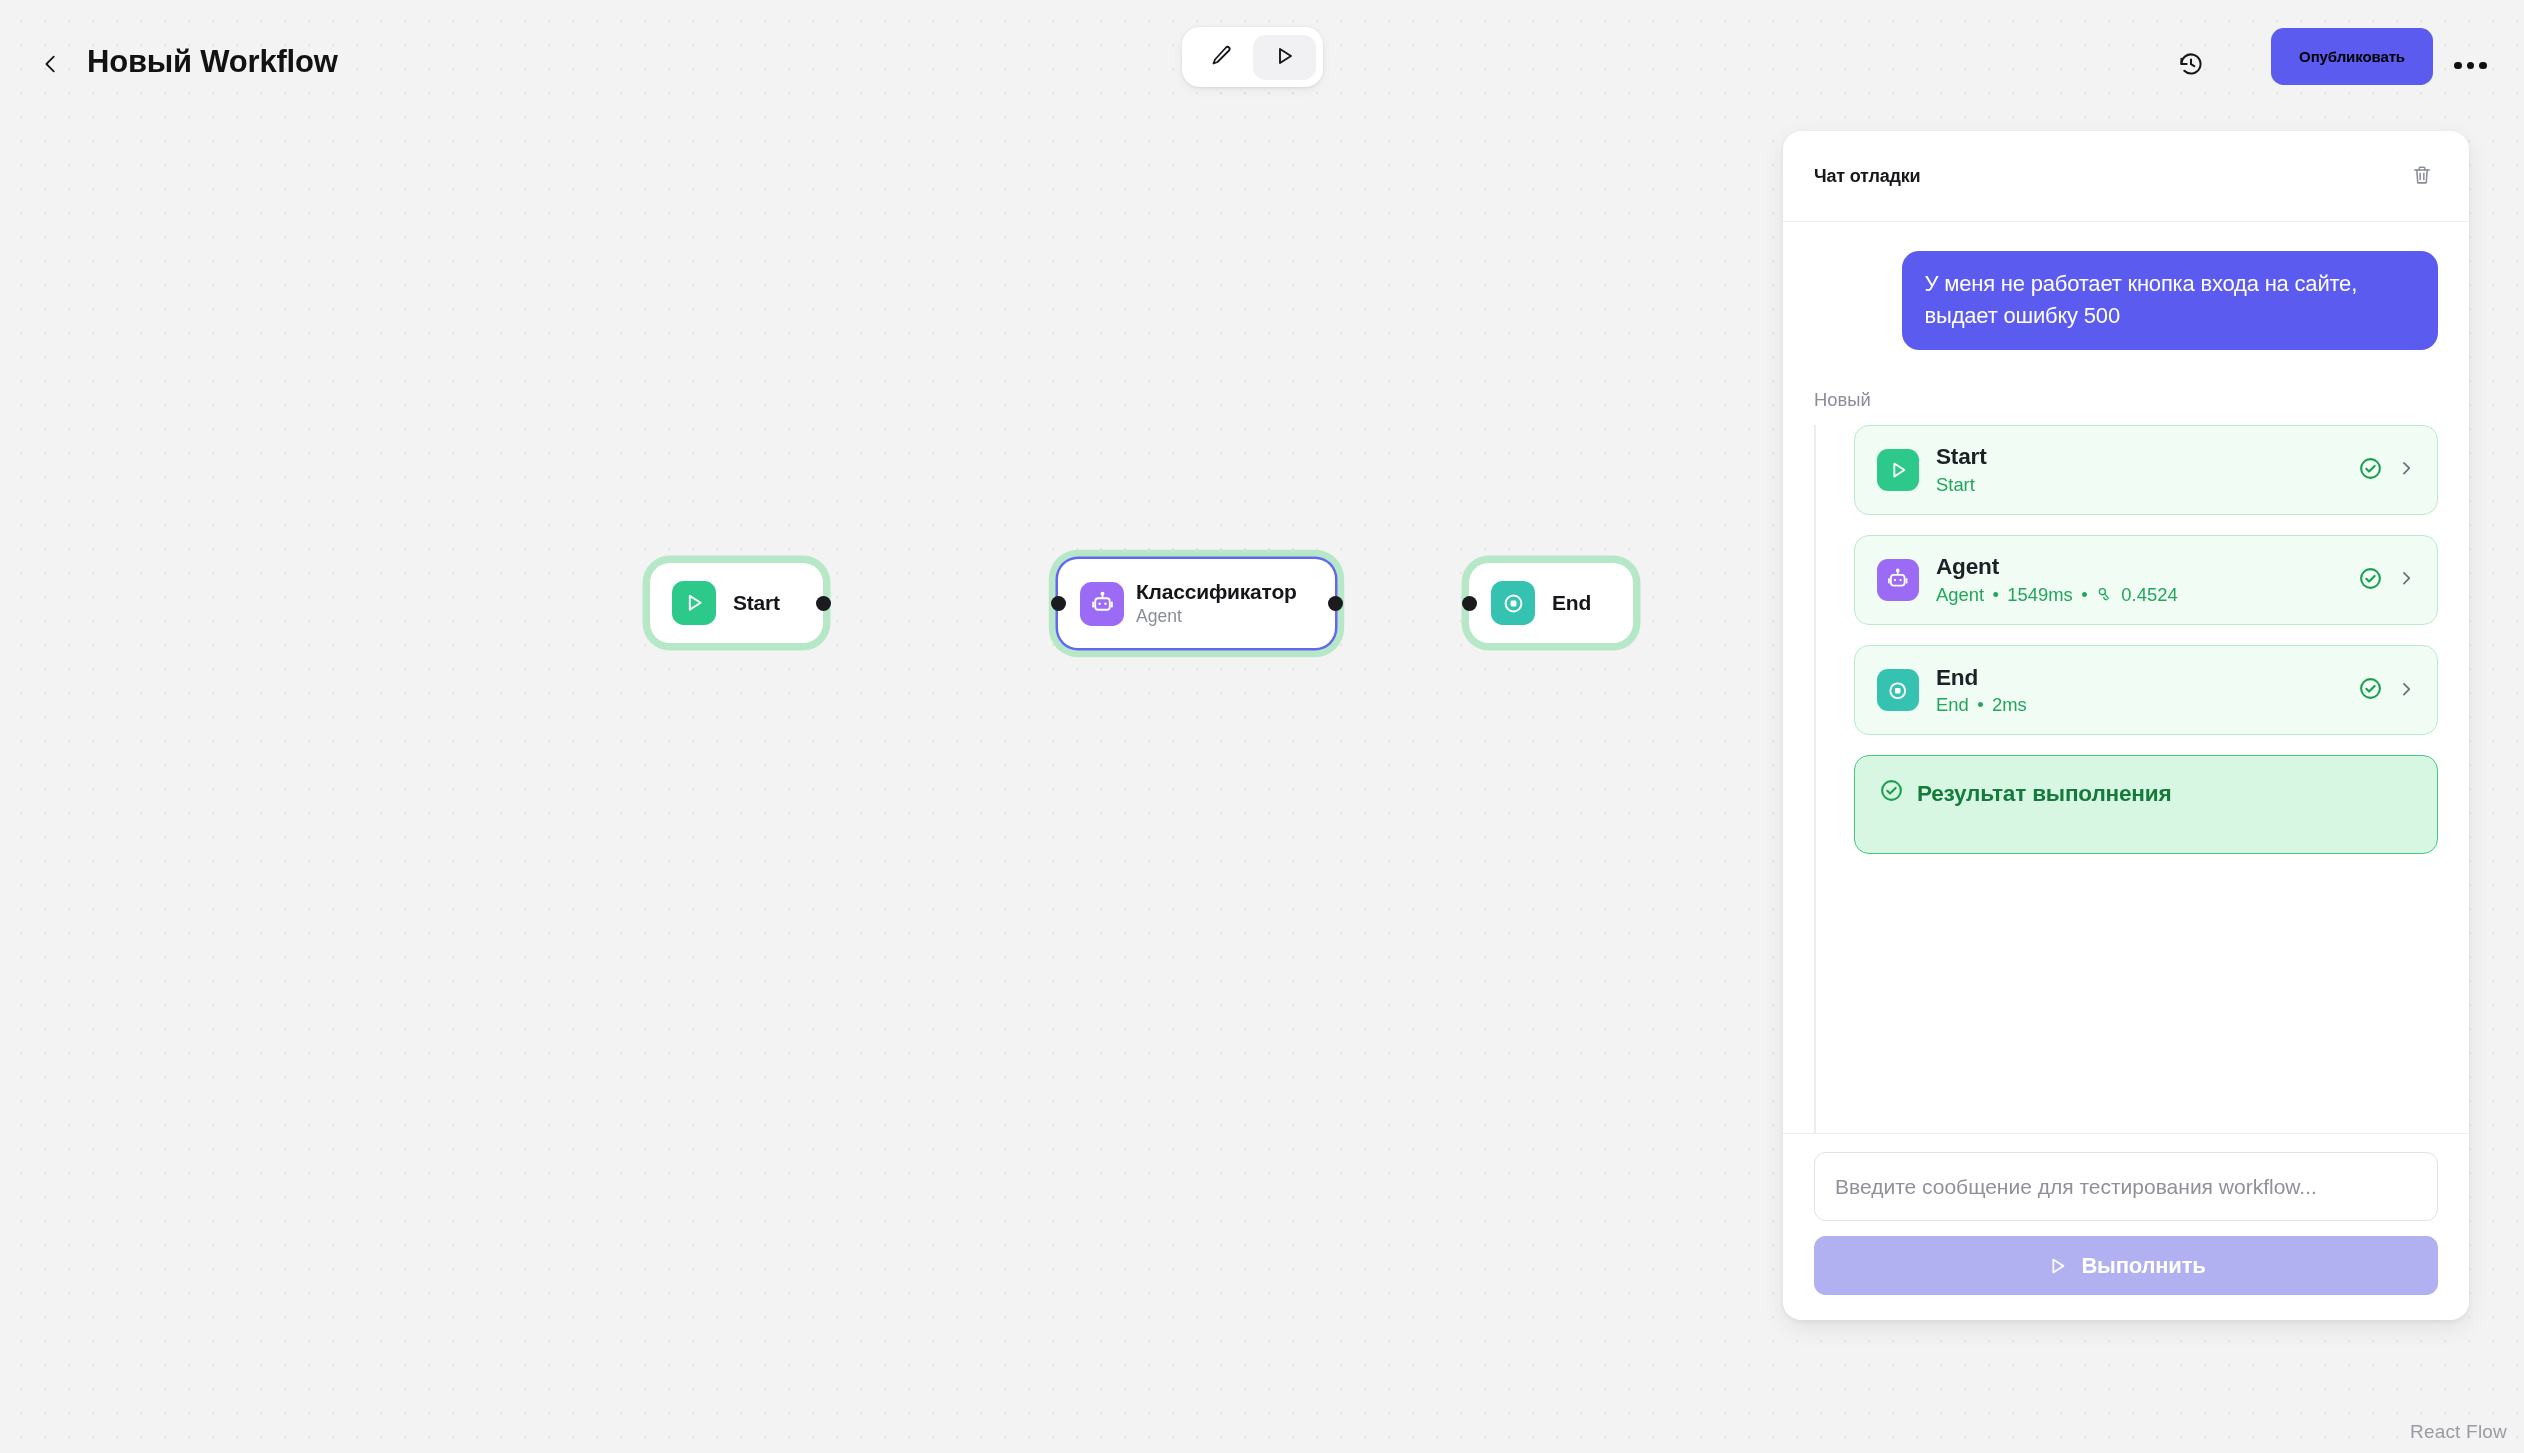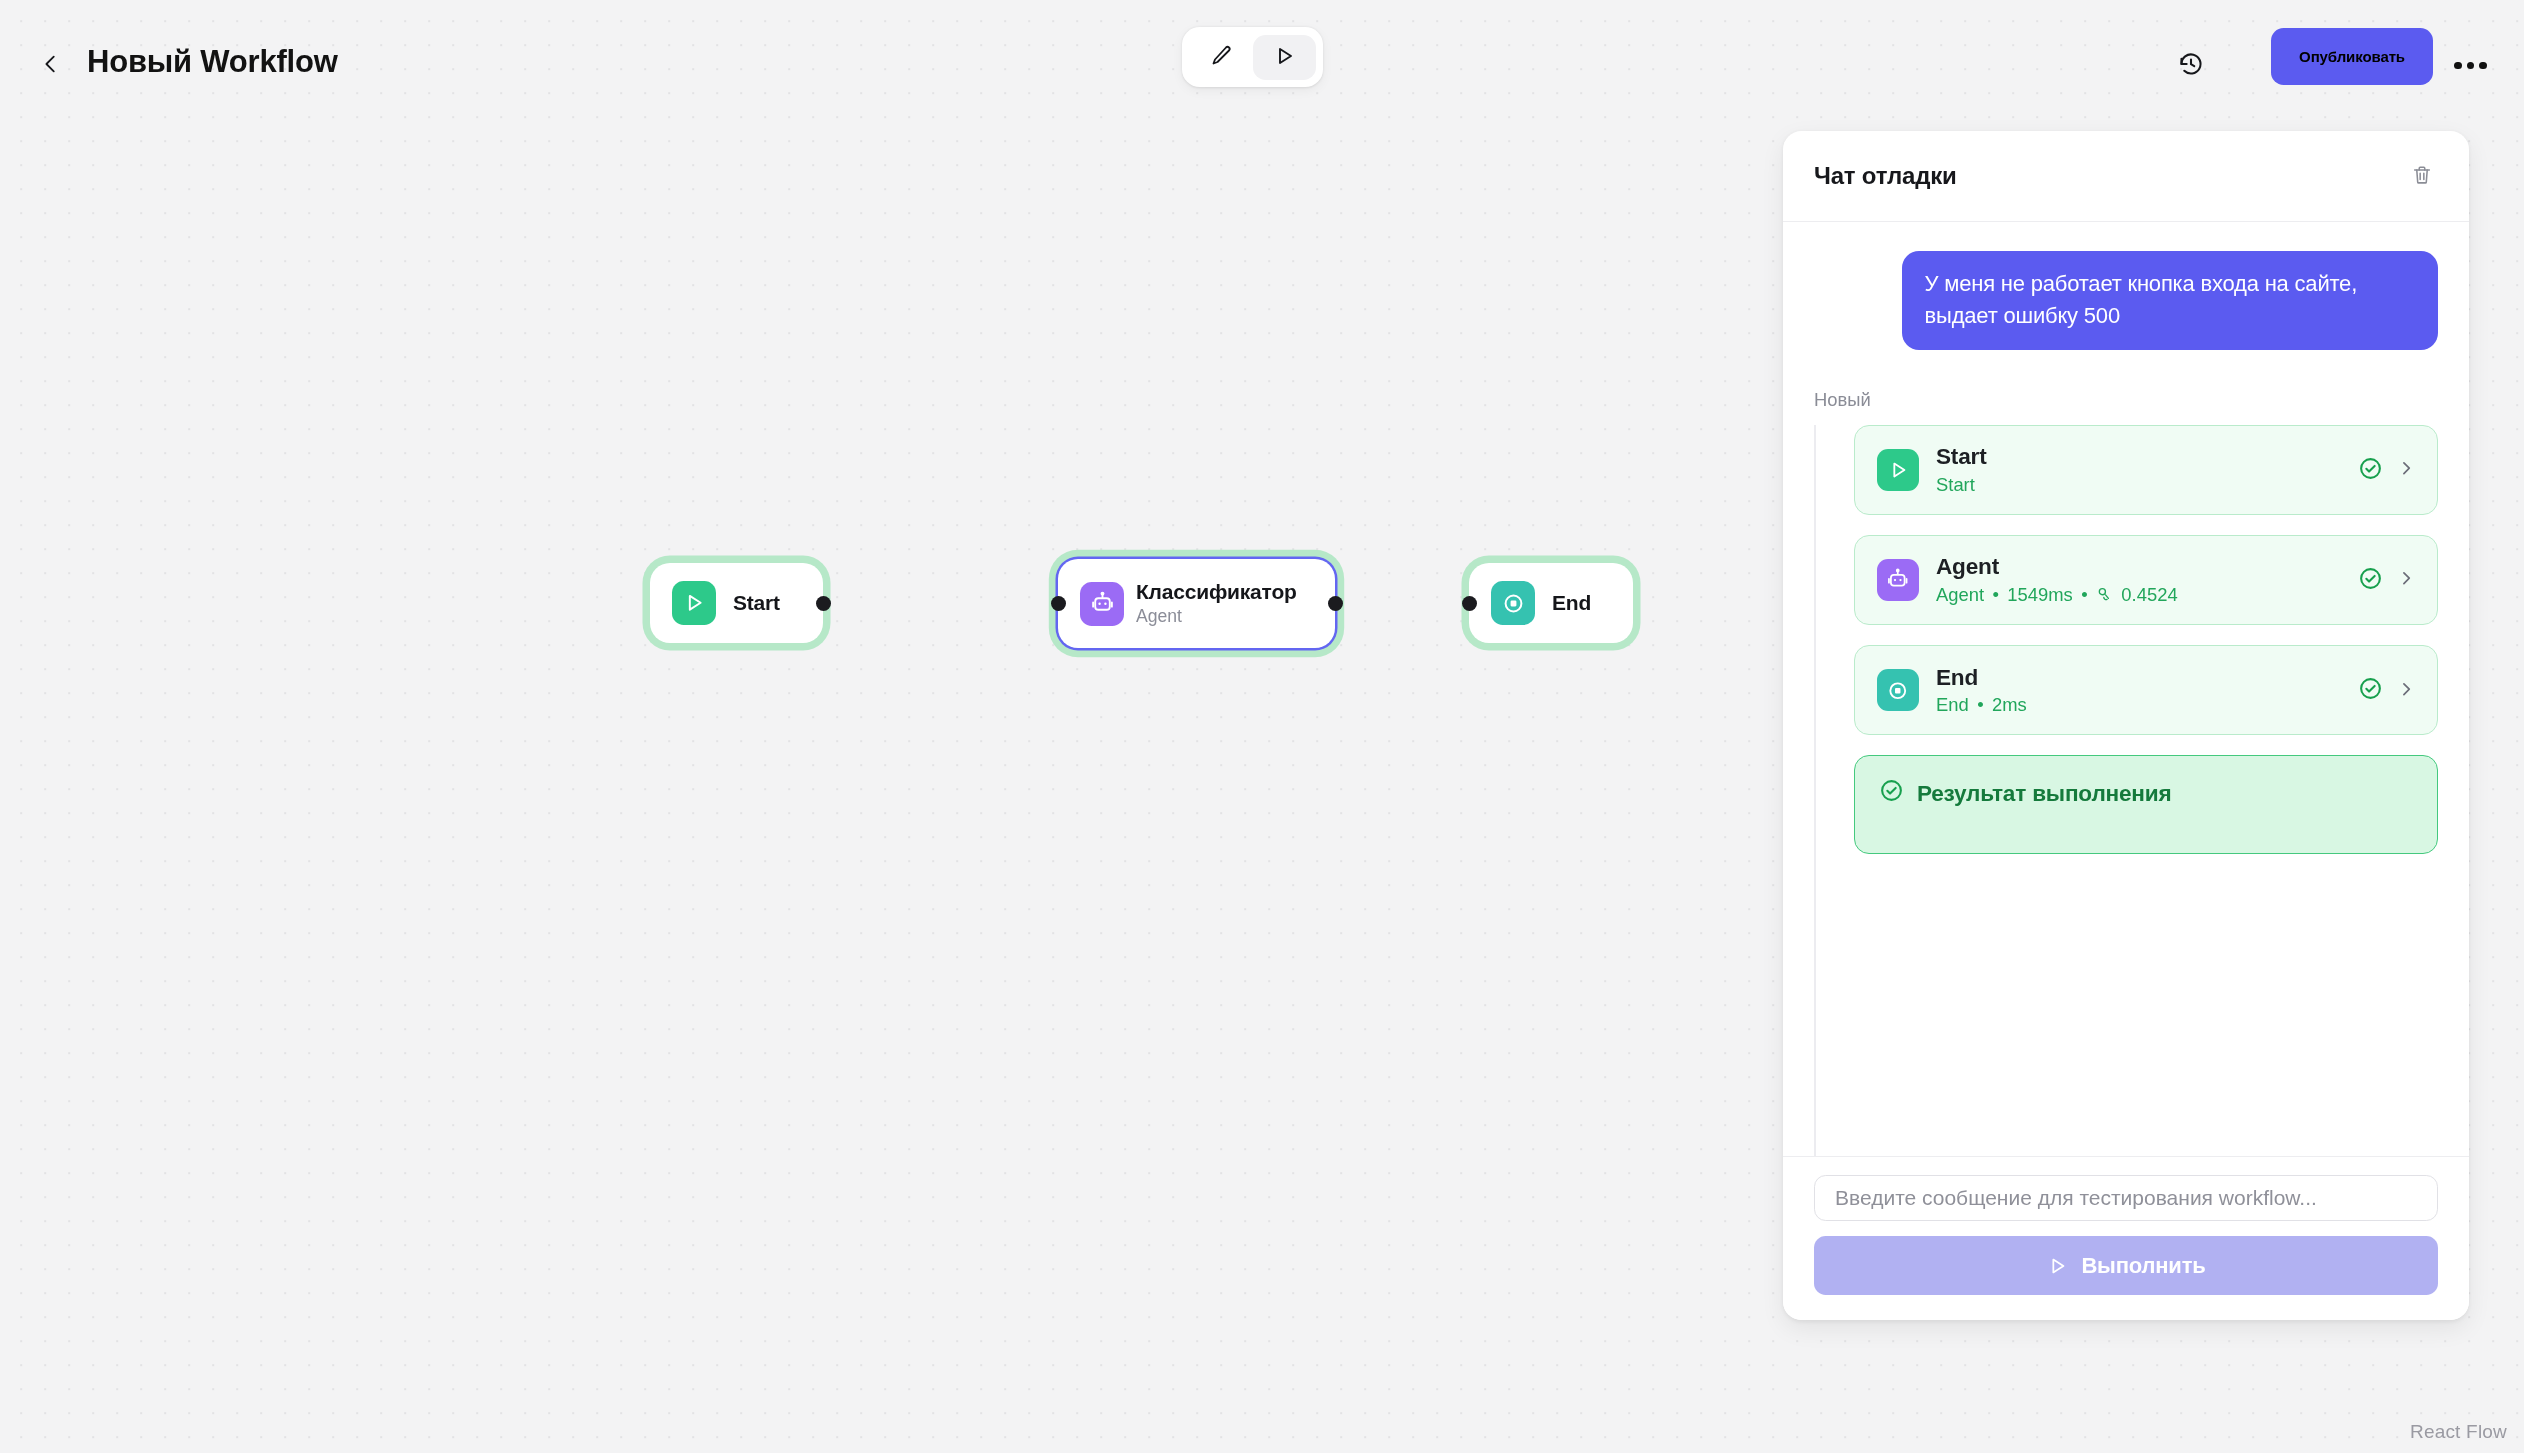--- a/index.html
+++ b/index.html
@@ -118,21 +118,21 @@
     background: #ffffff;
     border-radius: 18.4px;
     box-shadow: 0 1.7px 4.2px rgba(0,0,0,.06), 0 8.4px 25px rgba(0,0,0,.07);
     display: flex; flex-direction: column; overflow: hidden; z-index: 30;
   }
   .chat-head {
     height: 91px; flex: 0 0 auto;
     display: flex; align-items: center; justify-content: space-between;
     padding: 0 31px; border-bottom: 0.8px solid #ededf0;
   }
-  .chat-head h2 { font-size: 24px; font-weight: 700; color: #17181c; letter-spacing:-0.2px;}
+  .chat-head h2 { font-size: 18px; font-weight: 700; color: #17181c; letter-spacing:-0.2px;}
   .trash-btn { border: none; background: none; cursor: pointer; padding: 5px; display:flex; }
 
   .chat-body {
     flex: 1 1 auto; overflow: hidden; position: relative;
     padding: 28.5px 31px 0 31px;
   }
 
   .user-row { display: flex; justify-content: flex-end; margin-bottom: 39px; }
   .user-bubble {
     background: #5b5bf0; color: #fff;
@@ -171,21 +171,21 @@
   .result-body {
     background: #fff; border-radius: 11px; padding: 22px 23.5px;
     font-size: 22px; line-height: 1.52; color: #1c1d21; letter-spacing: -0.2px;
   }
 
   .chat-foot {
     flex: 0 0 auto; padding: 18.4px 31px 25px 31px;
     background: #fff; border-top: 0.8px solid #ededf0;
   }
   .chat-input {
-    width: 100%; height: 46px;
+    width: 100%; height: 69px;
     border: 1.3px solid #e1e1e6; border-radius: 11.7px;
     padding: 0 20px; font-size: 21px; color: #15161a;
     font-family: "Liberation Sans", sans-serif; outline: none;
   }
   .chat-input::placeholder { color: #8f9099; }
   .run-btn {
     margin-top: 15px; width: 100%; height: 59px;
     background: #b1b1f2; color: #fff; border: none; border-radius: 11.7px;
     font-family: "Liberation Sans", sans-serif;
     font-size: 22px; font-weight: 700; letter-spacing: -0.2px;

